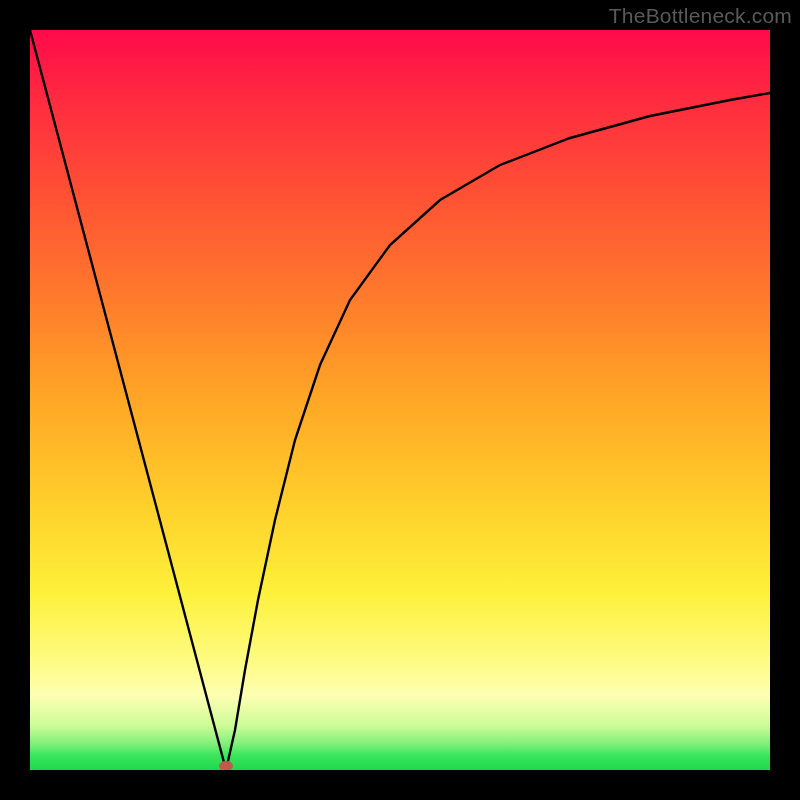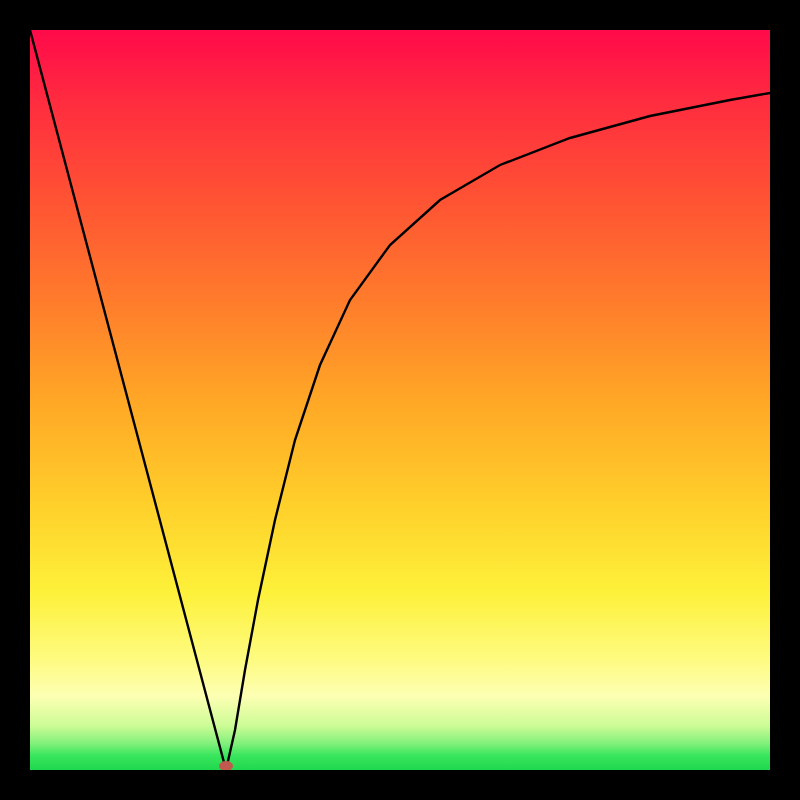--- a/index.html
+++ b/index.html
@@ -72,20 +72,21 @@
     height: 10px;
     border-radius: 50%;
     background: #c15a4e;
   }
 </style>
 </head>
 <body>
 
 <div class="frame">
 
+  <div class="watermark">TheBottleneck.com</div>
 
   <div class="plot-area">
 
     <div class="gradient"></div>
 
     <svg class="curve" viewBox="0 0 740 740" preserveAspectRatio="none">
       <path id="lineLeft" fill="none" stroke="#000000" stroke-width="2.4" stroke-linecap="round" d="M0 0 L196 740"></path>
       <path id="lineRight" fill="none" stroke="#000000" stroke-width="2.4" stroke-linecap="round" d="M196 740 L205 700 L215 640 L228 570 L245 490 L265 410 L290 335 L320 270 L360 215 L410 170 L470 135 L540 108 L620 86 L700 70 L740 63"></path>
     </svg>
 

